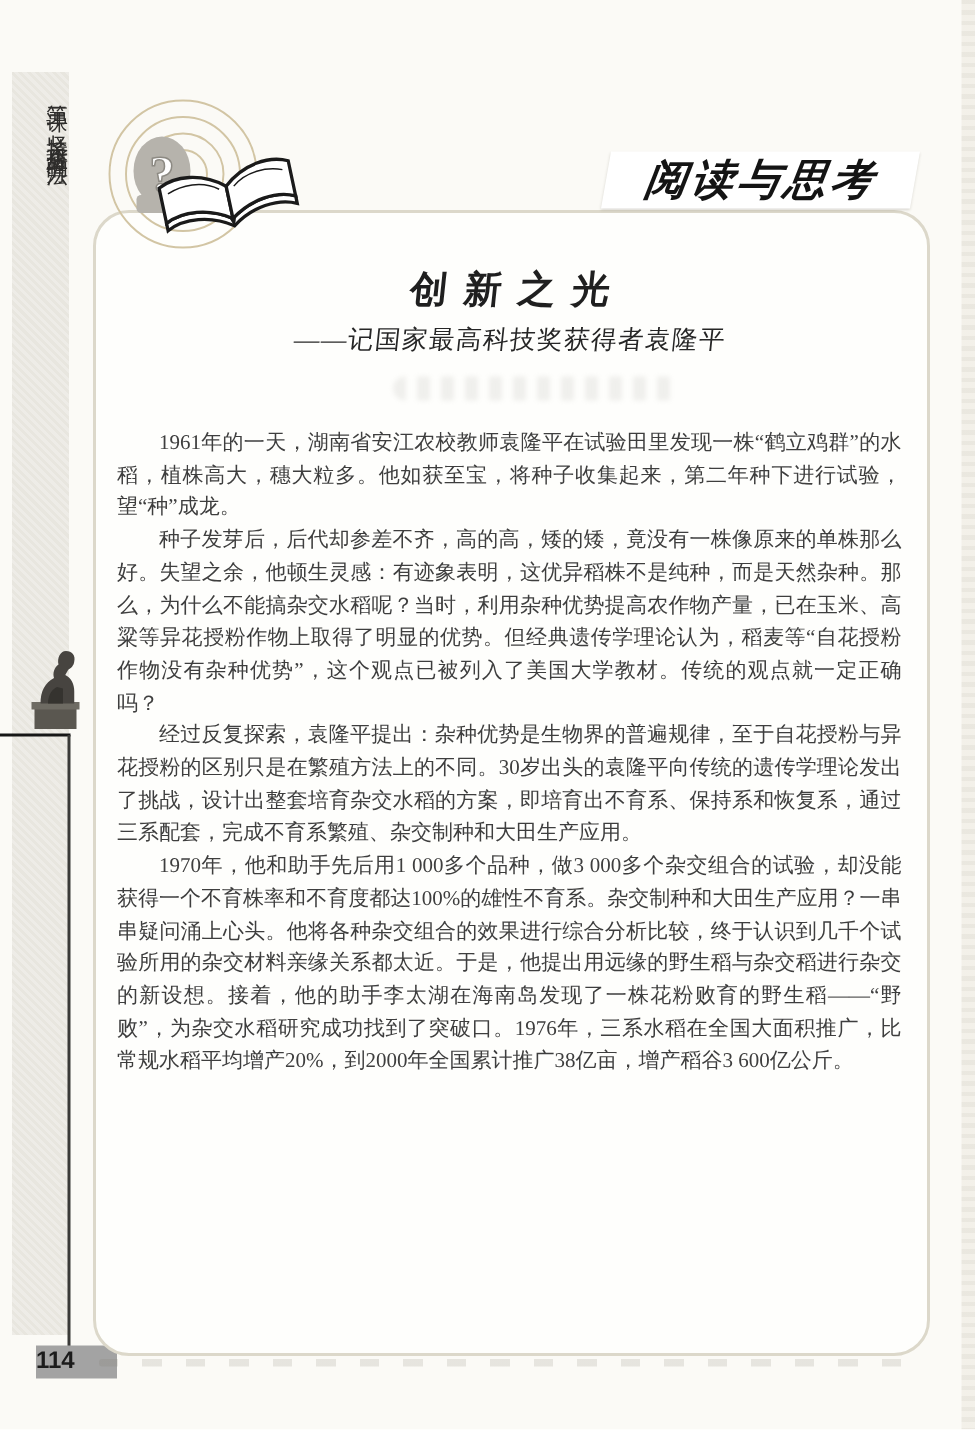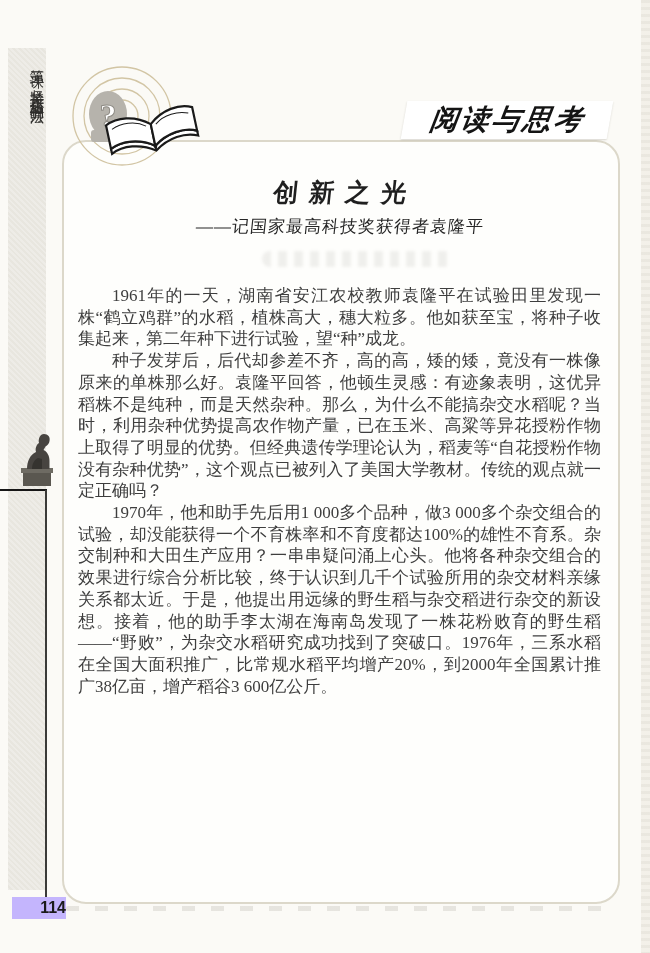--- a/index.html
+++ b/index.html
@@ -29,24 +29,24 @@
     margin:0 auto;
     font-family:"Liberation Serif","DejaVu Serif",serif;
     font-size:14.5px; letter-spacing:2.5px; color:#2e2d2b;
     display:flex; justify-content:flex-start;
   }
   .vtext .part2 { padding-top:12px; }
   .hline { position:absolute; left:0; top:489px; width:47px; height:2px; background:#161616; }
   .vline { position:absolute; left:45px; top:490px; width:1.5px; height:408px; background:#3a3a38; }
   .statue { position:absolute; left:14px; top:426px; }
   .pageno {
-    position:absolute; left:12px; top:897px; width:54px; height:22px;
-    background:#c4b5fd; color:#1b1b1b;
+    position:absolute; left:24px; top:897px; width:54px; height:22px;
+    background:#a3a3a3; color:#1b1b1b;
     font-family:"Liberation Sans","DejaVu Sans",sans-serif;
-    font-weight:bold; font-size:16px; line-height:22px; text-align:right;
+    font-weight:bold; font-size:16px; line-height:22px; text-align:left;
   }
   
   .content-box {
     position:absolute; left:62px; top:140px; width:554px; height:760px;
     background:#fefefc;
     border:2px solid #dcd8ca;
     border-radius:24px;
   }
   
   .illustration { position:absolute; left:60px; top:58px; }
@@ -78,21 +78,21 @@
     font-size:17px; color:#262626; letter-spacing:1px;
     transform: skewX(-6deg);
   }
   .smudge {
     position:absolute; left:262px; top:251px; width:190px; height:16px;
     background: repeating-linear-gradient(90deg,#9a9890 0 9px, transparent 9px 16px);
     opacity:.14; filter: blur(1.6px); border-radius:8px;
   }
   .body-text {
     position:absolute; left:78px; top:285px; width:523px;
-    font-size:17px; line-height:21.7px; color:#3e3e3e;
+    font-size:14px; line-height:21.7px; color:#3e3e3e;
     text-align: justify;
   }
   .body-text p { margin:0; text-indent:2em; }
   .bottom-noise {
     position:absolute; left:66px; top:906px; width:550px; height:5px;
     background: repeating-linear-gradient(90deg, rgba(120,115,100,.35) 0 13px, transparent 13px 29px);
     opacity:.45; border-radius:2px;
   }
 </style>
 </head>
@@ -150,19 +150,20 @@
   <div class="banner">
     <span>阅读与思考</span>
   </div>
 
   <h1 class="article-title">创新之光</h1>
   <div class="article-subtitle">——记国家最高科技奖获得者袁隆平</div>
   <div class="smudge"></div>
 
   <div class="body-text">
     <p>1961年的一天，湖南省安江农校教师袁隆平在试验田里发现一株“鹤立鸡群”的水稻，植株高大，穗大粒多。他如获至宝，将种子收集起来，第二年种下进行试验，望“种”成龙。</p>
-    <p>种子发芽后，后代却参差不齐，高的高，矮的矮，竟没有一株像原来的单株那么好。袁隆平回答，他顿生灵感：有迹象表明，这优异稻株不是纯种，而是天然杂种。那么，为什么不能搞杂交水稻呢？当时，利用杂种优势提高农作物产量，已在玉米、高粱等异花授粉作物上取得了明显的优势。但经典遗传学理论认为，稻麦等“自花授粉作物没有杂种优势”，这个观点已被列入了美国大学教材。传统的观点就一定正确吗？</p>
+    <p>种子发芽后，后代却参差不齐，高的高，矮的矮，竟没有一株像原来的单株那么好。失望之余，他顿生灵感：有迹象表明，这优异稻株不是纯种，而是天然杂种。那么，为什么不能搞杂交水稻呢？当时，利用杂种优势提高农作物产量，已在玉米、高粱等异花授粉作物上取得了明显的优势。但经典遗传学理论认为，稻麦等“自花授粉作物没有杂种优势”，这个观点已被列入了美国大学教材。传统的观点就一定正确吗？</p>
+    <p>经过反复探索，袁隆平提出：杂种优势是生物界的普遍规律，至于自花授粉与异花授粉的区别只是在繁殖方法上的不同。30岁出头的袁隆平向传统的遗传学理论发出了挑战，设计出整套培育杂交水稻的方案，即培育出不育系、保持系和恢复系，通过三系配套，完成不育系繁殖、杂交制种和大田生产应用。</p>
     <p>1970年，他和助手先后用1 000多个品种，做3 000多个杂交组合的试验，却没能获得一个不育株率和不育度都达100%的雄性不育系。杂交制种和大田生产应用？一串串疑问涌上心头。他将各种杂交组合的效果进行综合分析比较，终于认识到几千个试验所用的杂交材料亲缘关系都太近。于是，他提出用远缘的野生稻与杂交稻进行杂交的新设想。接着，他的助手李太湖在海南岛发现了一株花粉败育的野生稻——“野败”，为杂交水稻研究成功找到了突破口。1976年，三系水稻在全国大面积推广，比常规水稻平均增产20%，到2000年全国累计推广38亿亩，增产稻谷3 600亿公斤。</p>
   </div>
 
   <div class="bottom-noise"></div>
 
 </div>
 
 </body></html>

